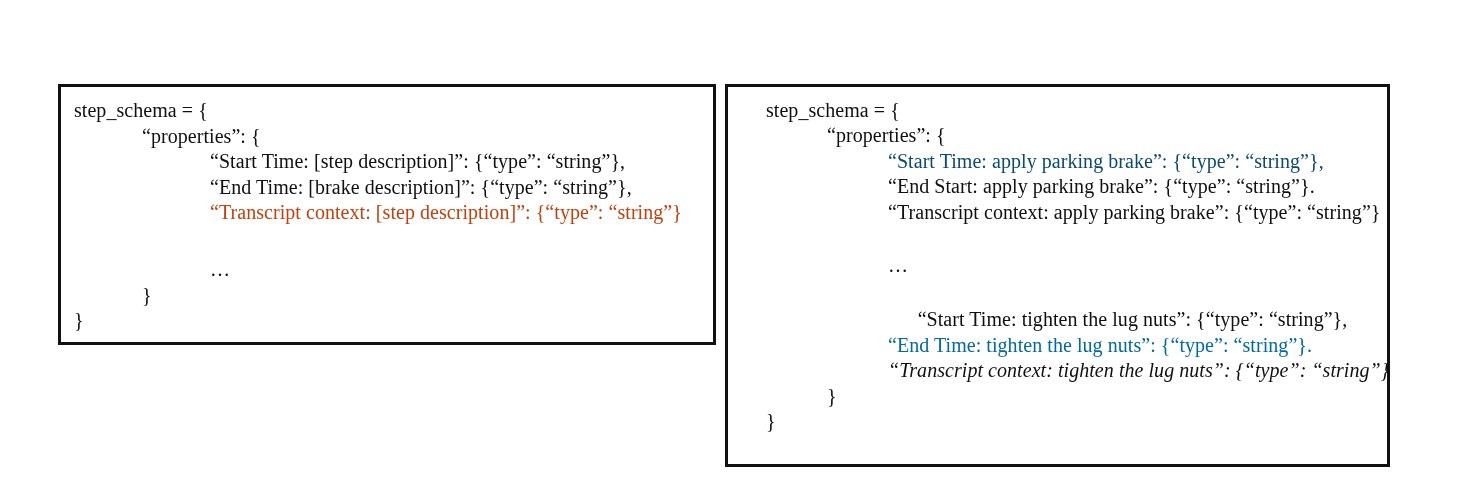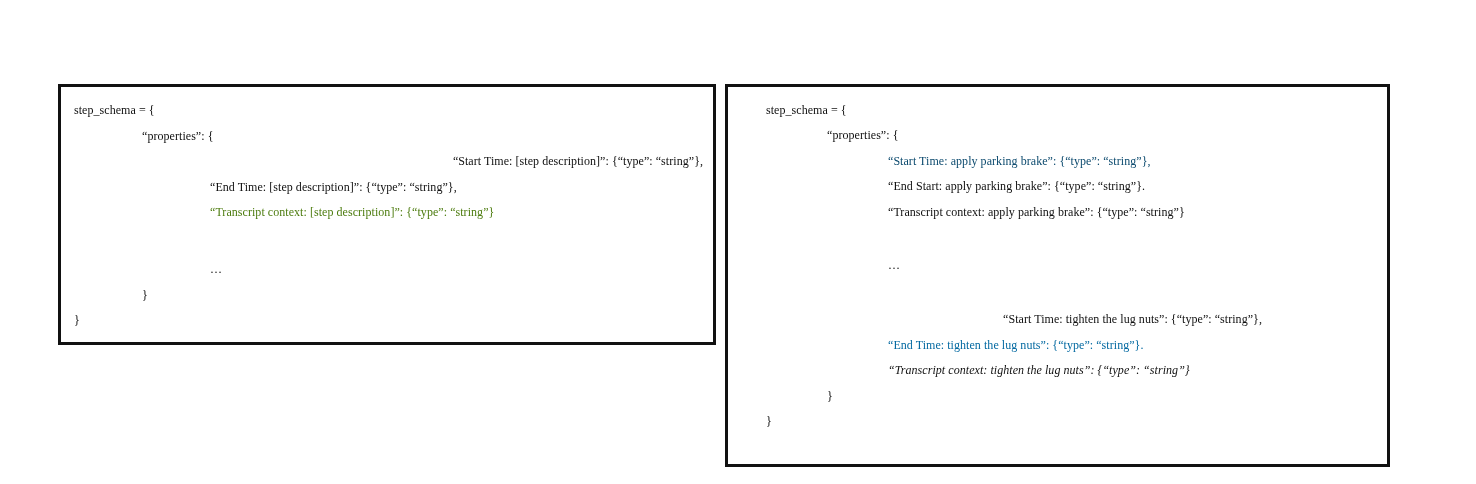--- a/index.html
+++ b/index.html
@@ -32,21 +32,21 @@
 
   #box-right {
     left: 725px;
     top: 84px;
     width: 665px;
     height: 383px;
     padding: 11px 10px 10px 38px;
   }
 
   .code-line {
-    font-size: 12px;
+    font-size: 20px;
     line-height: 25.6px;
     color: #101010;
     white-space: pre;
     letter-spacing: 0.05px;
   }
 
   #box-right .code-line {
     line-height: 25.4px;
   }
 
@@ -63,23 +63,23 @@
   .gap-sm { height: 26px; }
   #box-right .gap-lg { height: 28px; }
   #box-right .gap-sm { height: 29px; }
 </style>
 </head>
 <body style="background: rgb(255, 255, 255);">
 
 <div class="code-box" id="box-left" style="border-color: rgb(17, 17, 17);">
     <div class="code-line ind-0" style="color: rgb(16, 16, 16);">step_schema = {</div>
     <div class="code-line ind-1" style="color: rgb(16, 16, 16);">“properties”: {</div>
-    <div class="code-line ind-2" style="color: rgb(16, 16, 16); text-align: right;">“Start Time: [step description]”: {“type”: “string”},</div>
-    <div class="code-line ind-2" style="color: rgb(16, 16, 16);">“End Time: [step description]”: {“type”: “string”},</div>
-    <div class="code-line ind-2" style="color: #4d7c0f;">“Transcript context: [step description]”: {“type”: “string”}</div>
+    <div class="code-line ind-2" style="color: rgb(16, 16, 16);">“Start Time: [step description]”: {“type”: “string”},</div>
+    <div class="code-line ind-2" style="color: rgb(16, 16, 16);">“End Time: [brake description]”: {“type”: “string”},</div>
+    <div class="code-line ind-2" style="color: #c2410c;">“Transcript context: [step description]”: {“type”: “string”}</div>
     <div class="gap-lg"></div>
     <div class="code-line ind-2" style="color: rgb(16, 16, 16);">…</div>
     <div class="code-line ind-1" style="color: rgb(16, 16, 16);">}</div>
     <div class="code-line ind-0" style="color: rgb(16, 16, 16);">}</div>
   </div>
 
 <div class="code-box" id="box-right" style="border-color: rgb(17, 17, 17);">
     <div class="code-line ind-0" style="color: rgb(16, 16, 16);">step_schema = {</div>
     <div class="code-line ind-1" style="color: rgb(16, 16, 16);">“properties”: {</div>
     <div class="code-line ind-2" style="color: #0c4a6e;">“Start Time: apply parking brake”: {“type”: “string”},</div>

